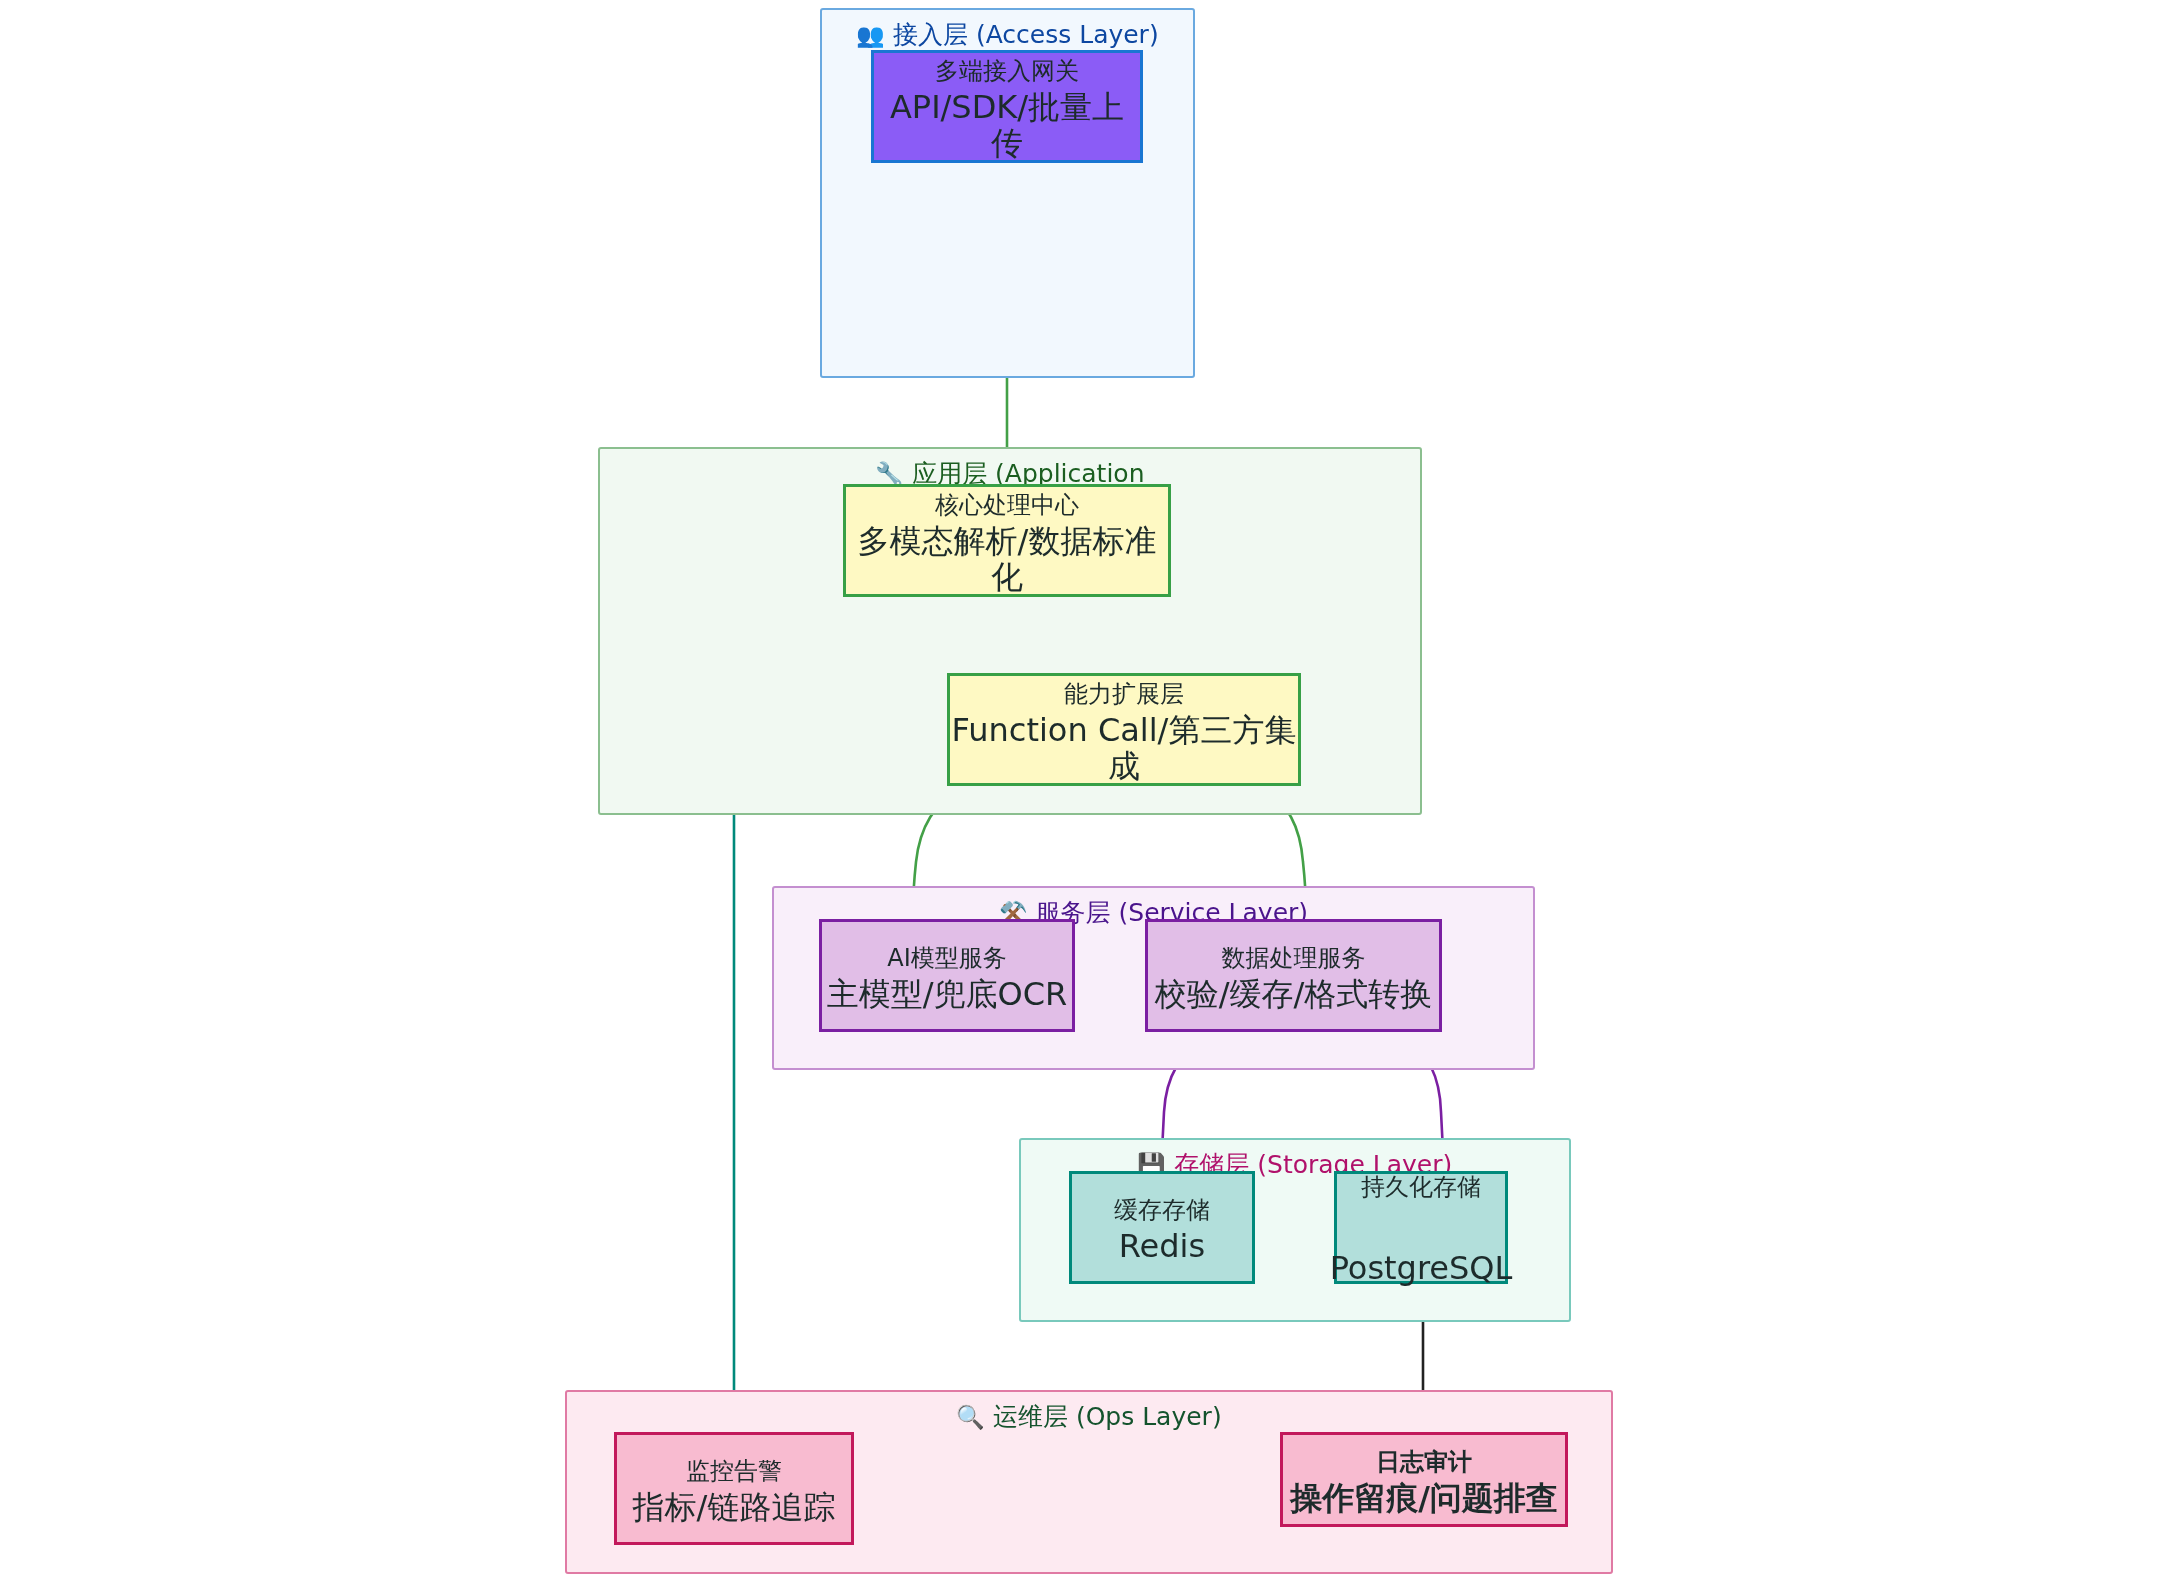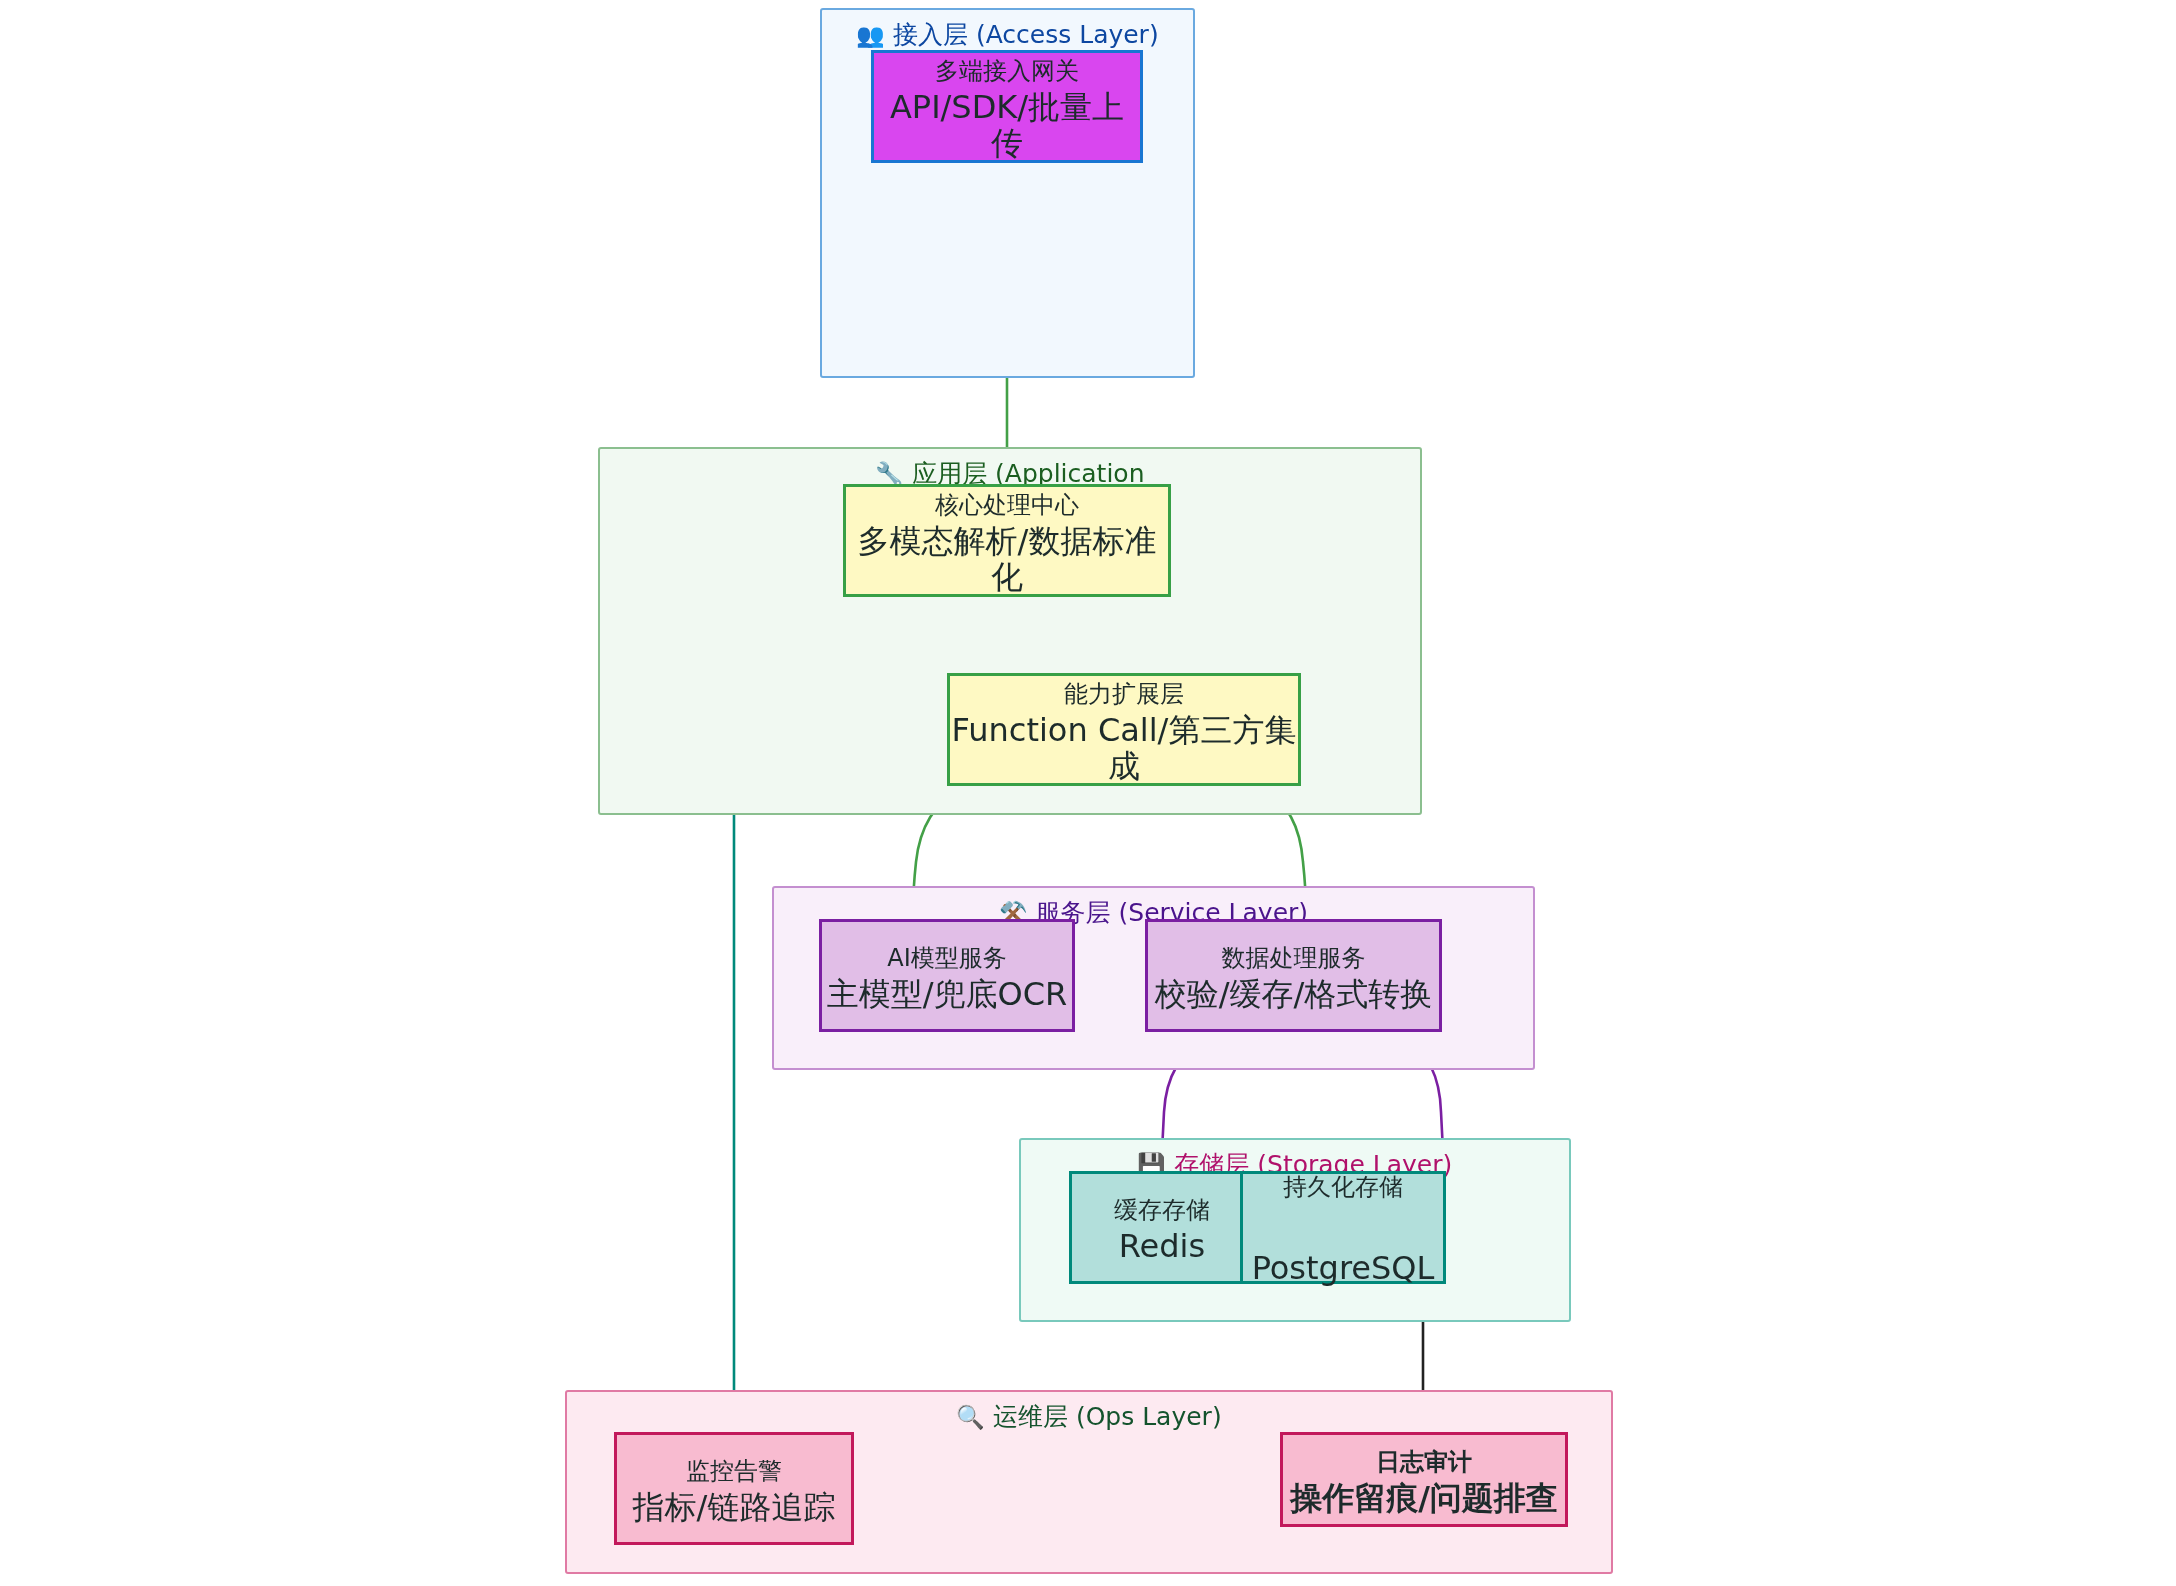--- a/index.html
+++ b/index.html
@@ -19,21 +19,21 @@
 
   .node{position:absolute;box-sizing:border-box;border-width:3px;border-style:solid;
         display:flex;flex-direction:column;align-items:center;justify-content:center;
         text-align:center;color:#1d2b2b;}
   .node .l1{font-size:24px;line-height:36px;}
   .node .l2{font-size:32px;line-height:36px;}
 
   
   .cluster-access{background:#f2f8fe;border-color:#6aa9e0;}
   .cluster-access .cluster-title{color:#0d47a1;}
-  .node-blue{background:#d946ef;border-color:#1976d2;}
+  .node-blue{background:#8b5cf6;border-color:#1976d2;}
 
   
   .cluster-app{background:#f1f9f2;border-color:#8bbf8f;}
   .cluster-app .cluster-title{color:#1b5e20;}
   .node-green{background:#fef9c3;border-color:#37a046;}
 
   
   .cluster-svc{background:#f9effa;border-color:#c48fd0;}
   .cluster-svc .cluster-title{color:#4a148c;}
   .node-purple{background:#e1bee7;border-color:#7b1fa2;}
@@ -131,21 +131,21 @@
 
   <div class="cluster cluster-sto" style="left:1019px;top:1138px;width:552px;height:184px;">
     <div class="cluster-title">
       <span class="emo">💾</span><span>存储层 (Storage Layer)</span>
     </div>
   </div>
   <div class="node node-teal" style="left:1069px;top:1171px;width:186px;height:113px;">
     <div class="l1">缓存存储</div>
     <div class="l2">Redis</div>
   </div>
-  <div class="node node-teal" style="left:1240px;top:1171px;width:206px;height:113px;gap:45px;">
+  <div class="node node-teal" style="left:1334px;top:1171px;width:174px;height:113px;gap:45px;">
     <div class="l1">持久化存储</div>
     <div class="l2">PostgreSQL</div>
   </div>
 
   <div class="cluster cluster-ops" style="left:565px;top:1390px;width:1048px;height:184px;">
     <div class="cluster-title">
       <span class="emo">🔍</span><span>运维层 (Ops Layer)</span>
     </div>
   </div>
   <div class="node node-pink" style="left:614px;top:1432px;width:240px;height:113px;">

